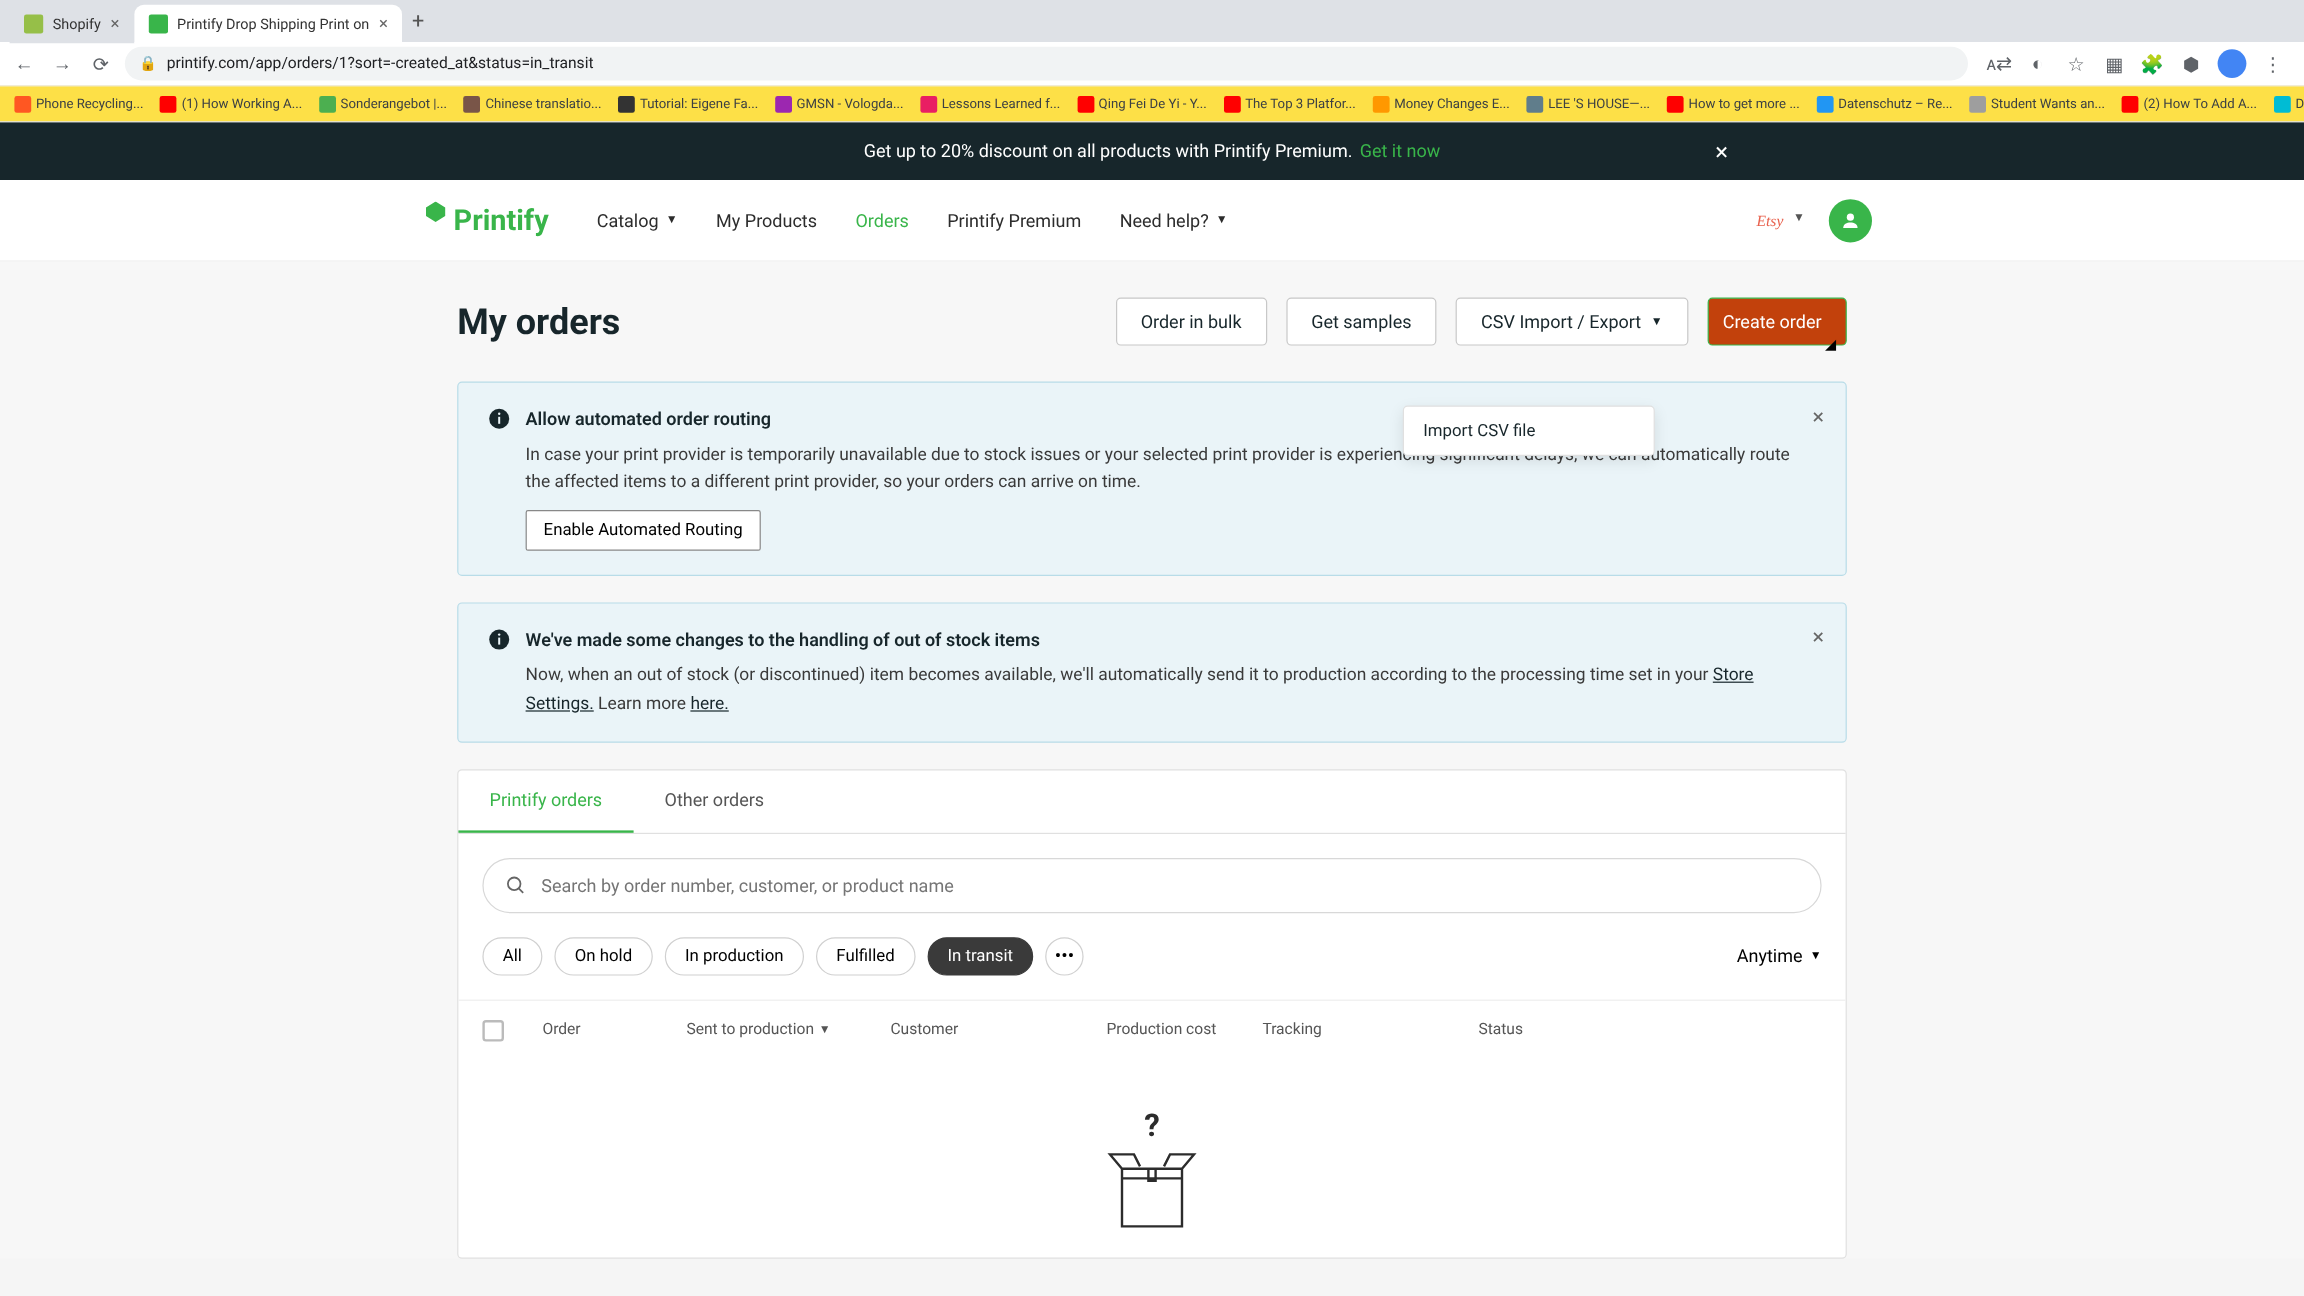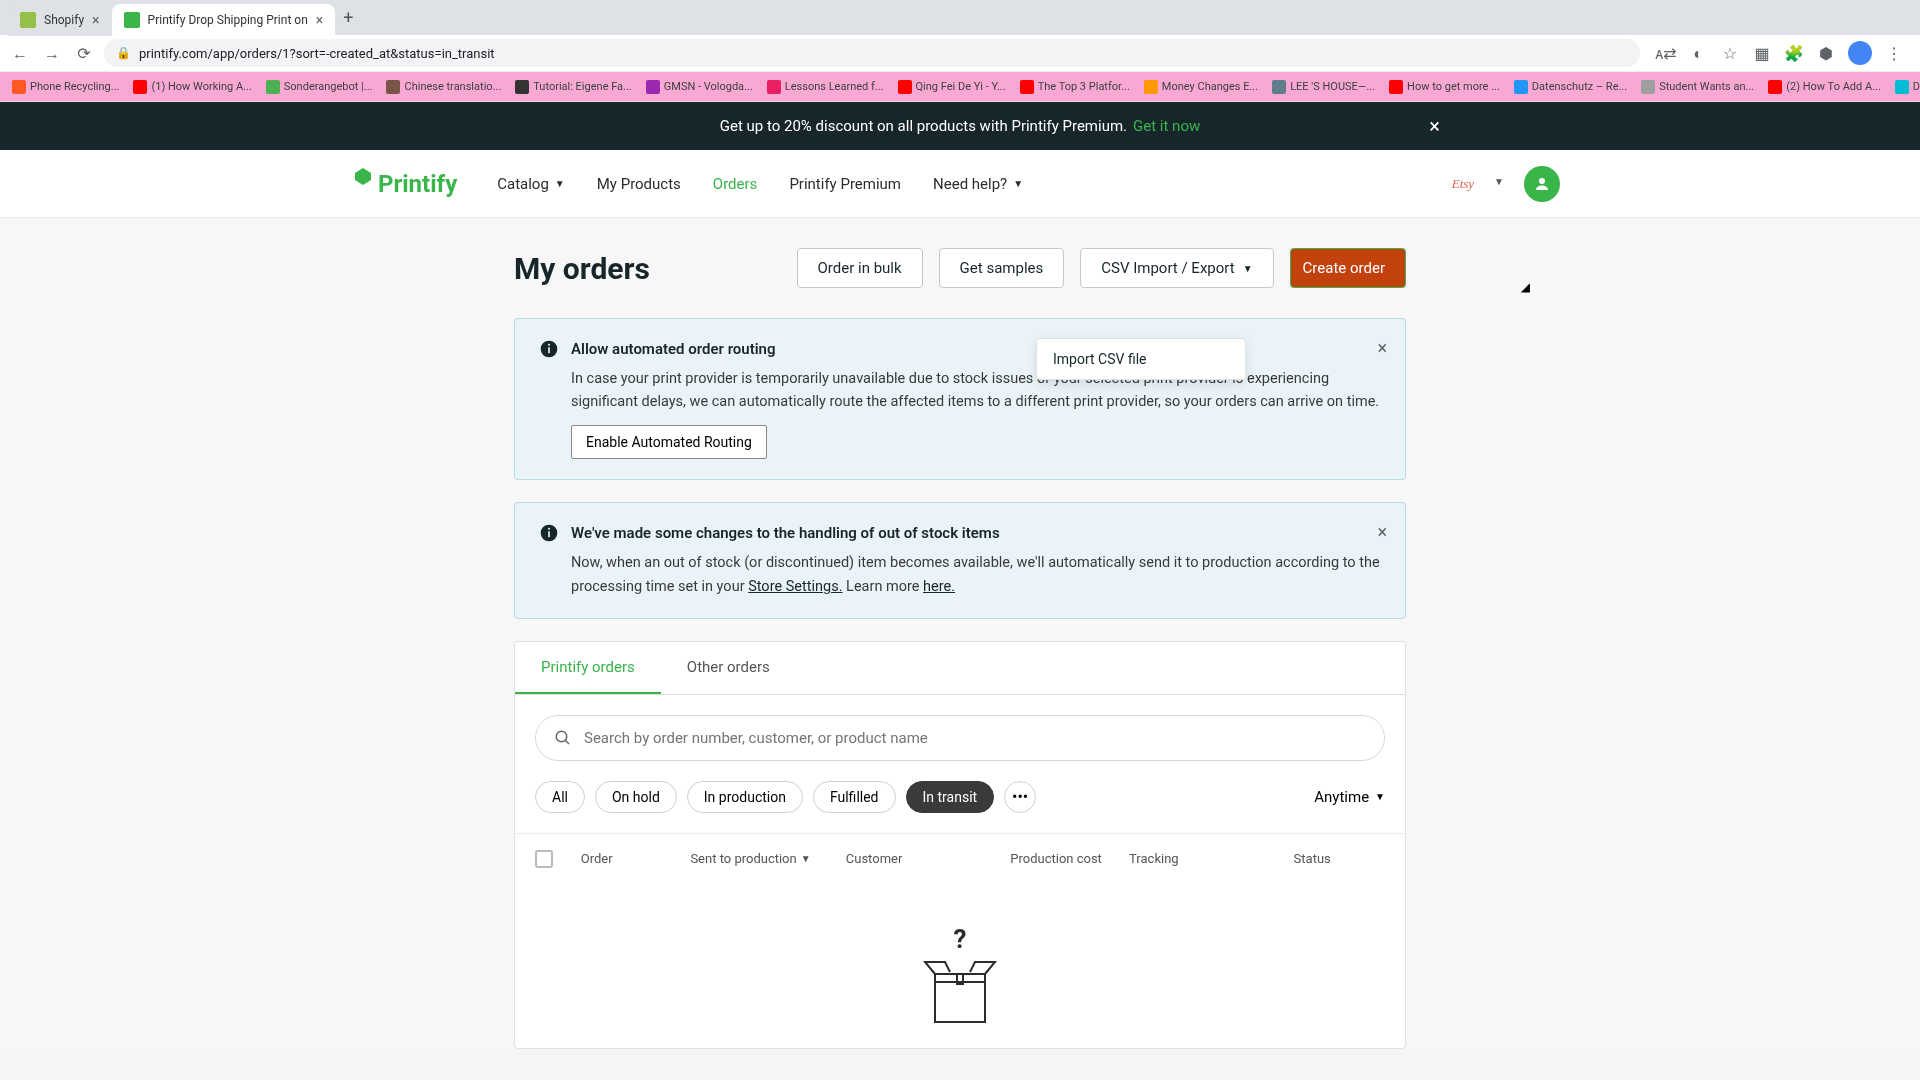--- a/index.html
+++ b/index.html
@@ -14,42 +14,42 @@
 .tab-favicon { width: 16px; height: 16px; border-radius: 2px; }
 .tab-close { color: #666; font-size: 14px; cursor: pointer; }
 .new-tab { color: #555; font-size: 18px; padding: 0 8px; cursor: pointer; }
 .addr-bar { display: flex; align-items: center; height: 36px; padding: 0 8px; gap: 8px; background: #fff; }
 .nav-btn { width: 24px; height: 24px; display: flex; align-items: center; justify-content: center; color: #5f6368; cursor: pointer; border-radius: 50%; }
 .url-field { flex: 1; height: 28px; border-radius: 14px; background: #f1f3f4; display: flex; align-items: center; padding: 0 12px; font-size: 13px; color: #202124; gap: 8px; }
 .lock-icon { color: #5f6368; font-size: 12px; }
 .addr-right { display: flex; align-items: center; gap: 12px; padding: 0 8px; }
 .addr-icon { width: 20px; height: 20px; color: #5f6368; display: flex; align-items: center; justify-content: center; }
 .avatar-small { width: 24px; height: 24px; border-radius: 50%; background: #4285f4; }
-.bookmark-bar { display: flex; height: 30px; align-items: center; padding: 0 8px; gap: 6px; background: #f9a8d4; border-top: 1px solid #eee; overflow: hidden; }
+.bookmark-bar { display: flex; height: 30px; align-items: center; padding: 0 8px; gap: 6px; background: #fde047; border-top: 1px solid #eee; overflow: hidden; }
 .bookmark { display: flex; align-items: center; gap: 4px; font-size: 11px; color: #3c4043; padding: 0 4px; white-space: nowrap; }
 .bm-icon { width: 14px; height: 14px; border-radius: 2px; }
 
 
 .app { background: #f7f7f7; }
 .promo-bar { background: #17262b; color: #fff; display: flex; align-items: center; justify-content: center; height: 48px; font-size: 15px; position: relative; }
 .promo-link { color: #39b54a; margin-left: 6px; cursor: pointer; }
 .promo-close { position: absolute; right: 480px; color: #fff; cursor: pointer; font-size: 20px; }
 
 .app-header { background: #fff; height: 68px; display: flex; align-items: center; padding: 0 360px 0 352px; border-bottom: 1px solid #eee; position: relative; }
 .logo { color: #39b54a; font-weight: 700; font-size: 24px; display: flex; align-items: center; gap: 4px; margin-right: 40px; }
 .logo-icon { color: #39b54a; font-size: 22px; }
 .main-nav { display: flex; gap: 32px; font-size: 15px; color: #2c2c2c; }
 .nav-item { display: flex; align-items: center; gap: 6px; cursor: pointer; }
 .nav-item.active { color: #39b54a; }
 .header-right { position: absolute; right: 360px; display: flex; align-items: center; gap: 20px; }
-.store-select { display: flex; align-items: flex-start; gap: 20px; font-size: 13px; color: #e8604c; cursor: pointer; }
+.store-select { display: flex; align-items: flex-start; gap: 8px; font-size: 13px; color: #e8604c; cursor: pointer; }
 .store-dot { width: 8px; height: 8px; background: #d32f2f; border-radius: 50%; position: relative; top: -6px; left: 4px; }
 .profile-btn { width: 36px; height: 36px; border-radius: 50%; background: #39b54a; display: flex; align-items: center; justify-content: center; color: #fff; }
 
-.content { width: 892px; margin: 0 auto; padding-top: 30px; }
+.content { width: 1158px; margin: 0 auto; padding-top: 30px; }
 .page-head { display: flex; align-items: center; justify-content: space-between; margin-bottom: 30px; position: relative; }
 .page-title { font-size: 30px; font-weight: 700; color: #17262b; }
 .head-actions { display: flex; gap: 16px; }
 .btn { height: 40px; padding: 0 20px; border-radius: 4px; border: 1px solid #c8c8c8; background: #fff; font-size: 15px; display: flex; align-items: center; gap: 8px; cursor: pointer; color: #17262b; }
 .btn.primary { background: #c2410c; color: #fff; border-color: #39b54a; padding-left: 12px; }
 .dropdown-menu { position: absolute; top: 90px; right: 160px; background: #fff; border: 1px solid #e0e0e0; border-radius: 4px; box-shadow: 0 4px 12px rgba(0,0,0,0.1); width: 210px; z-index: 10; }
 .dropdown-item { padding: 12px 16px; font-size: 14px; color: #17262b; cursor: pointer; }
 
 .info-card { border: 1px solid #b8dce8; background: #eaf4f8; border-radius: 4px; padding: 20px 24px; margin-bottom: 22px; position: relative; }
 .info-head { display: flex; align-items: center; gap: 12px; margin-bottom: 8px; }

